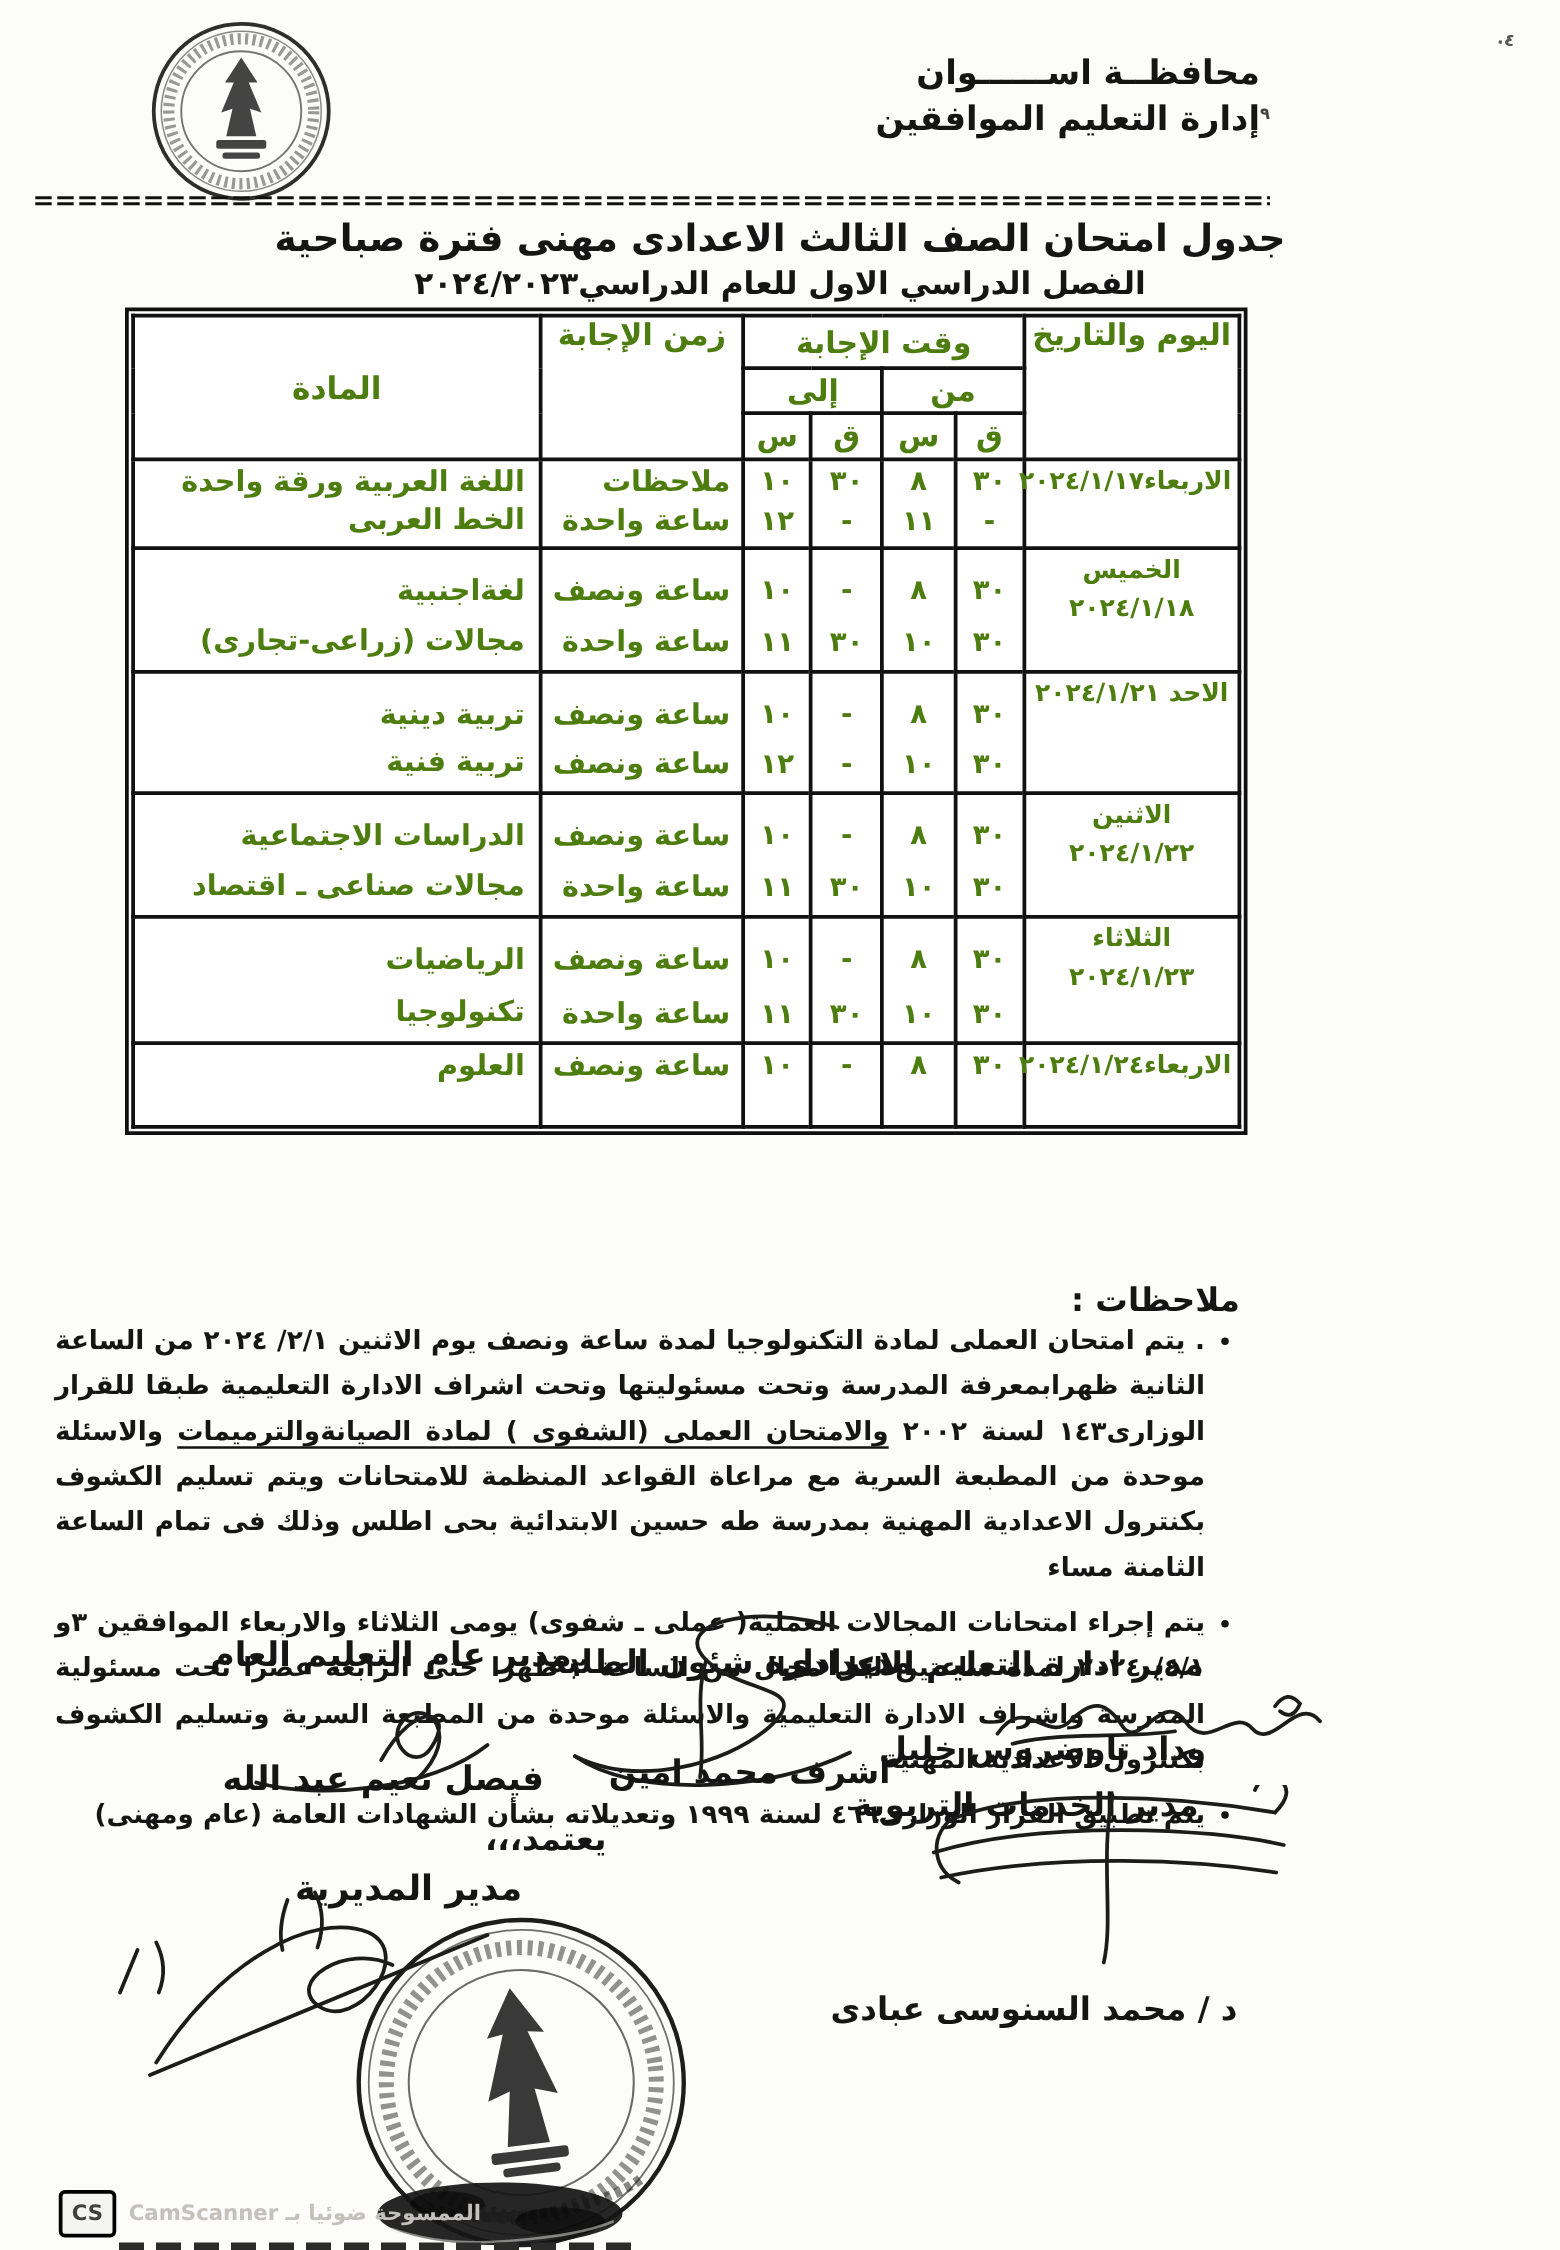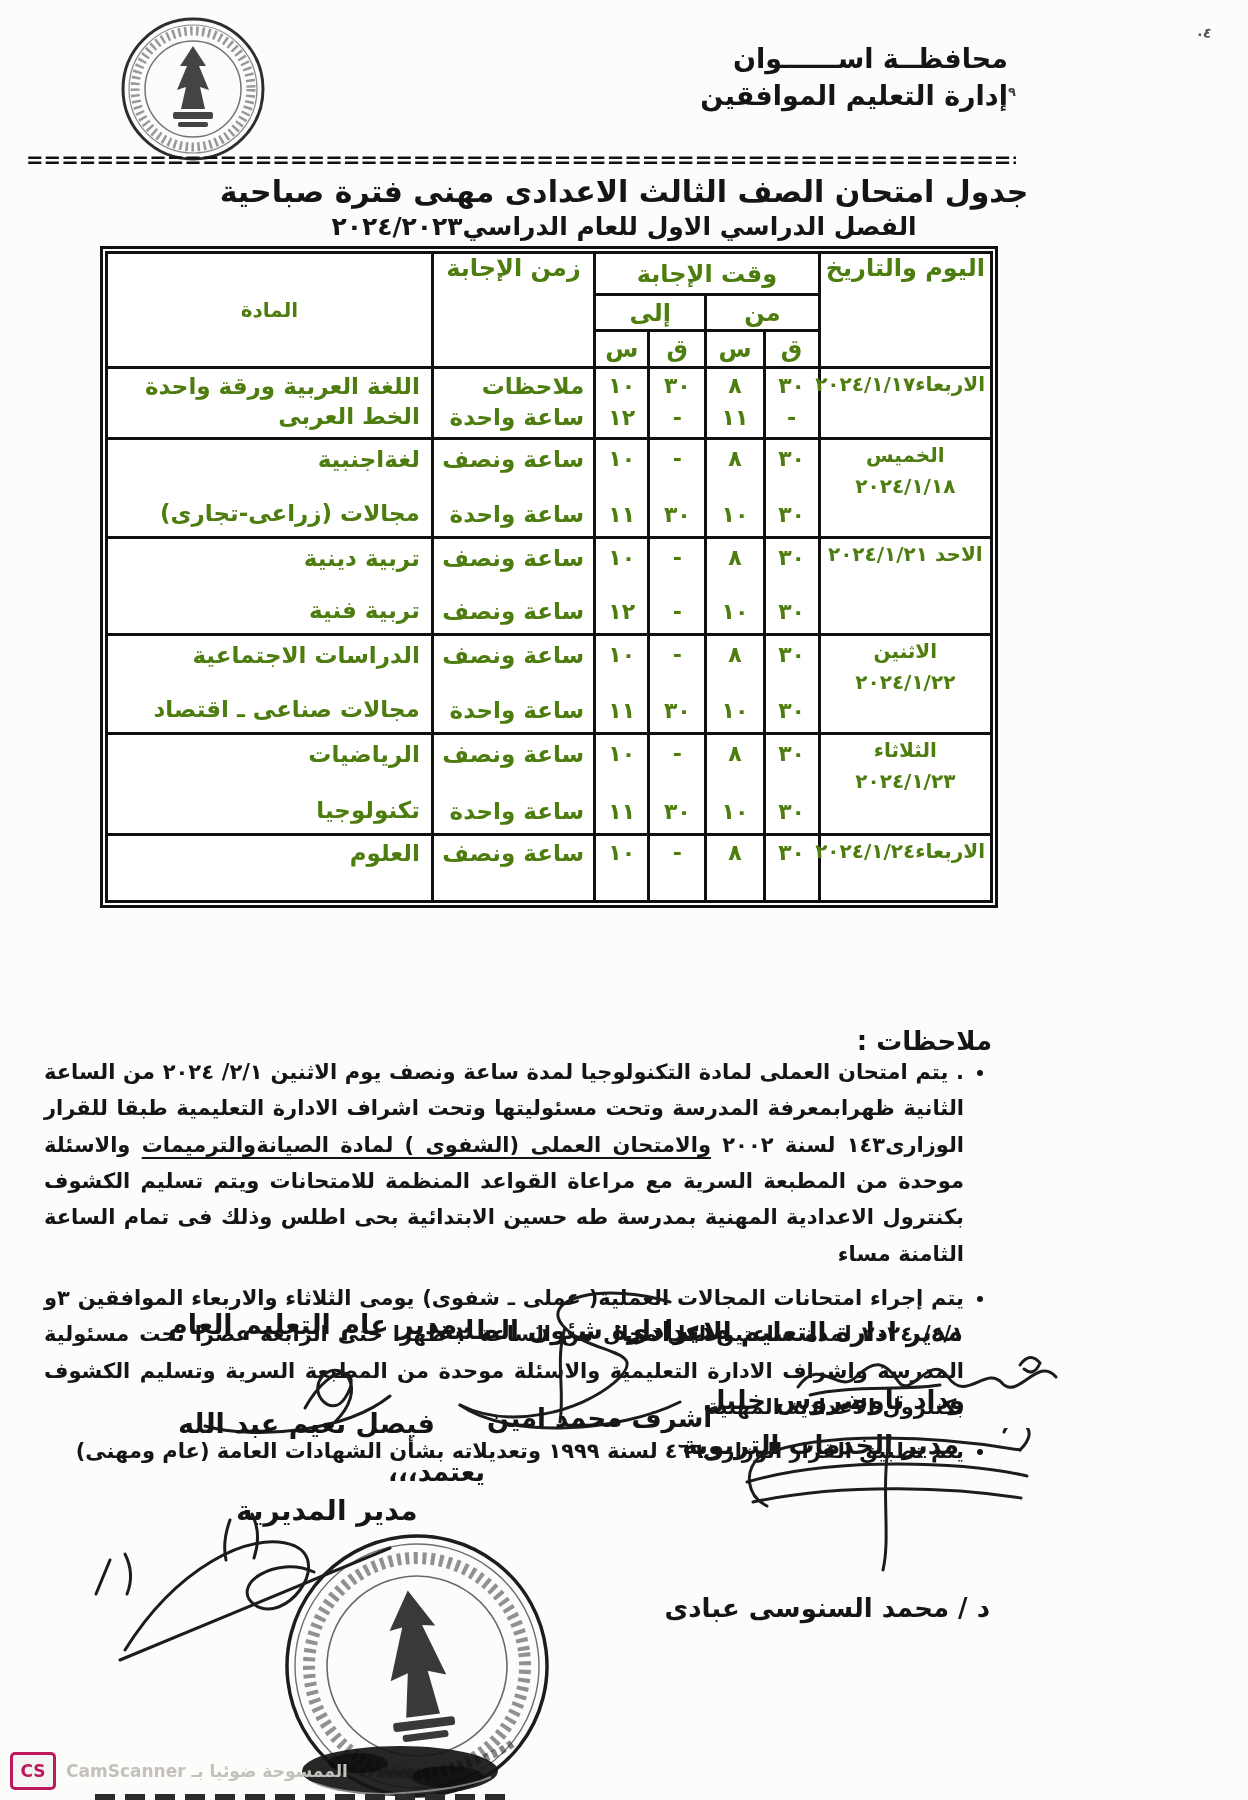--- a/index.html
+++ b/index.html
@@ -19,26 +19,26 @@
   .subtitle{position:absolute;top:212px;width:100%;text-align:center;font-size:25px;}
   
   .table-wrap{position:absolute;top:246px;left:100px;width:888px;border:3px solid #101010;padding:2px;background:#fff;}
   table.sched{border-collapse:collapse;width:100%;table-layout:fixed;direction:rtl;}
   .sched td,.sched th{border:3px solid #101010;padding:0 5px;font-weight:700;color:#4d7c0f;}
   .h-day{vertical-align:top;text-align:center;font-size:24px;padding-top:4px;}
   .h-time{text-align:center;font-size:24px;}
   .h-fromto{text-align:center;font-size:24px;}
   .h-qs{text-align:center;font-size:24px;}
   .h-dur{vertical-align:top;text-align:center;font-size:24px;padding-top:6px;}
-  .h-sub{vertical-align:middle;text-align:center;font-size:20px;}
+  .h-sub{vertical-align:middle;text-align:center;font-size:25px;}
   .c-day{vertical-align:top;text-align:center;font-size:20px;line-height:1.55;
          padding-top:8px;white-space:pre-line;}
   .c-num,.c-dur,.c-sub{vertical-align:top;height:inherit;}
   .stack{height:100%;display:flex;flex-direction:column;justify-content:space-between;
-         padding:5px 0 7px 0;box-sizing:border-box;}
+         padding:19px 0 7px 0;box-sizing:border-box;}
   .stack.single{justify-content:flex-start;}
   .c-num .stack span{text-align:center;font-size:22px;line-height:1.25;}
   .c-dur .stack span{text-align:right;font-size:23px;line-height:1.25;padding-right:4px;white-space:nowrap;}
   .c-sub .stack span{text-align:right;font-size:23px;line-height:1.3;padding-right:6px;}
   tr.r-tight .stack{padding:3px 0 5px 0;}
   
   .notes-title{position:absolute;top:1026px;right:256px;font-size:26px;}
   .notes{position:absolute;top:1054px;right:250px;left:44px;font-size:21px;line-height:1.73;text-align:justify;}
   .notes ul{margin:0;padding:0 34px 0 0;}
   .notes li{margin-bottom:8px;}
@@ -46,22 +46,22 @@
   
   .sig-label{position:absolute;font-size:26px;white-space:nowrap;}
   .sig-svg{position:absolute;}
   .sig-svg path{fill:none;stroke:#1c1c1c;stroke-width:3;stroke-linecap:round;}
   
   .seal-top{position:absolute;top:14px;left:118px;}
   .seal-bottom{position:absolute;top:1528px;left:276px;transform:rotate(-7deg);}
   .smudge{position:absolute;top:1743px;left:298px;}
   
   .cs-bar{position:absolute;left:10px;bottom:10px;display:flex;align-items:center;gap:10px;direction:ltr;}
-  .cs-logo{width:40px;height:32px;border:3px solid #be185d;border-radius:5px;color:#be185d;
-           display:flex;align-items:center;justify-content:center;font-size:17px;background:#f4f4f2;}
+  .cs-logo{width:40px;height:32px;border:3px solid #000000;border-radius:5px;color:#404040;
+           display:flex;align-items:center;justify-content:center;font-size:17px;background:#f4f4f2;margin-left:37px;}
   .cs-text{font-size:17px;color:#c4c0bc;direction:rtl;}
   .bottom-strip{position:absolute;bottom:0;left:95px;width:420px;height:6px;
     background:repeating-linear-gradient(90deg,#2b2b2b 0 20px,transparent 20px 30px);}
 </style>
 </head>
 <body>
 
 <div class="page">
 
   <div class="seal-top">

